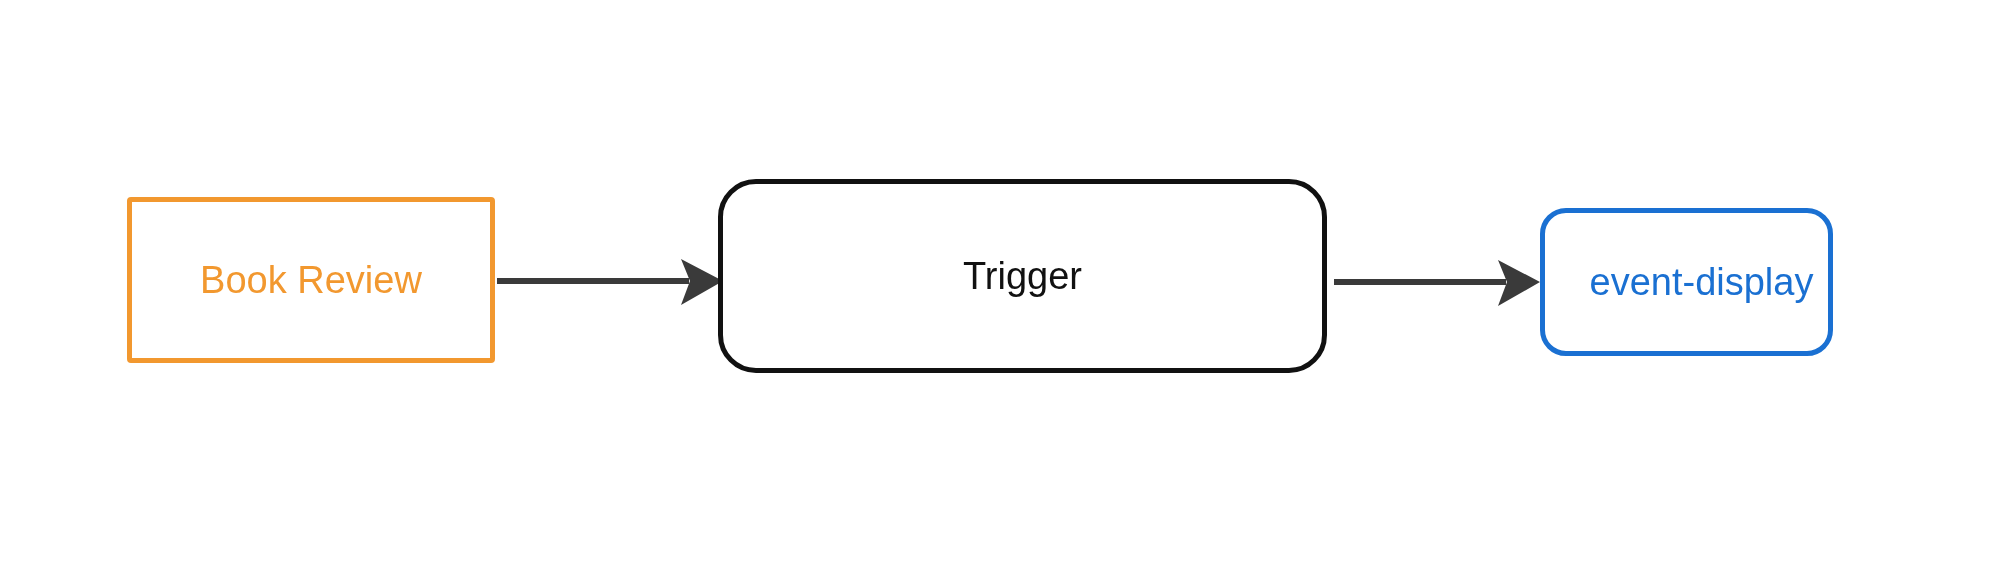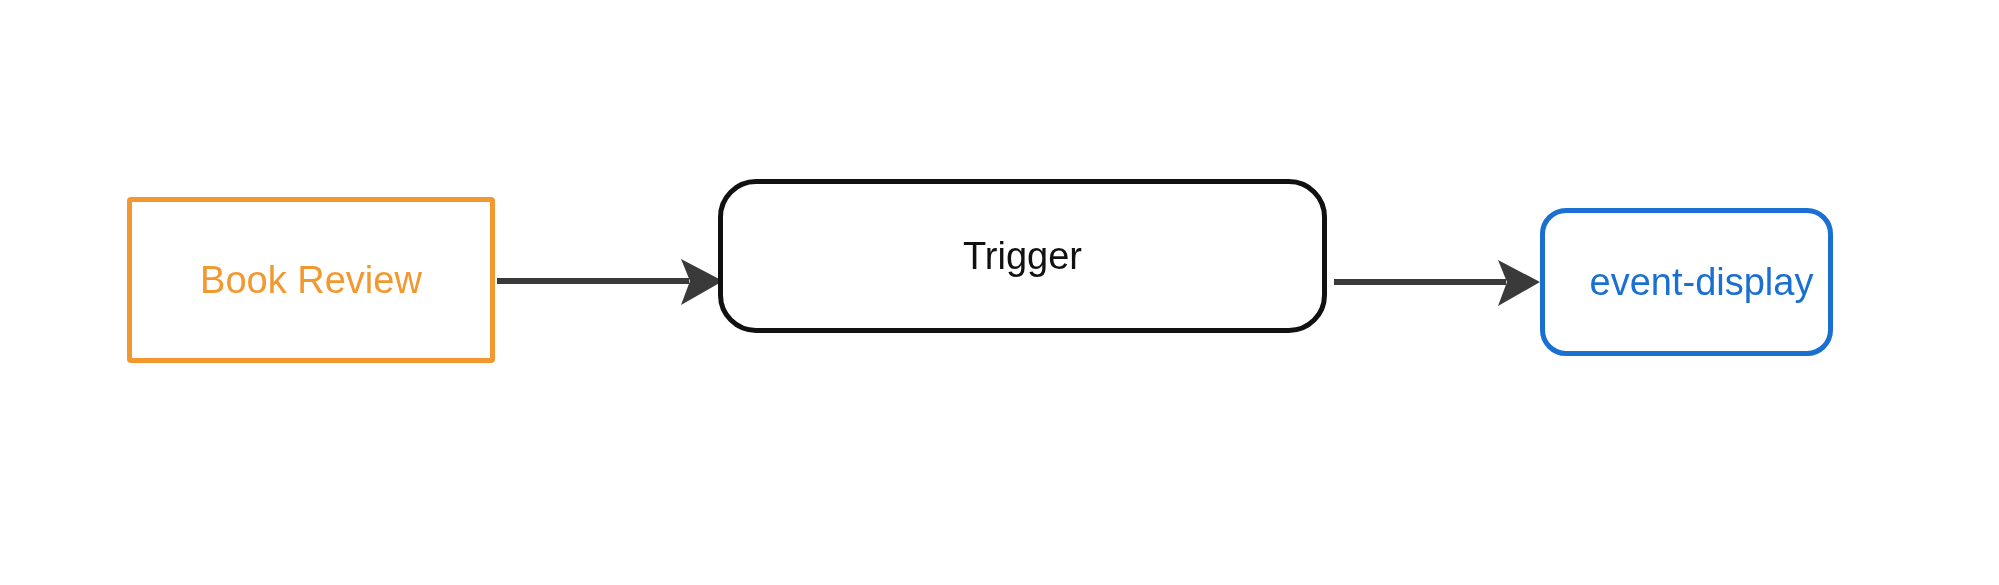--- a/index.html
+++ b/index.html
@@ -35,21 +35,21 @@
 
   .node-broker {
     left: 127px; top: 197px;
     width: 368px; height: 166px;
     border-radius: 4px;
     border-color: var(--c0, #f2982f);
     color: var(--c0, #f2982f);
   }
   .node-trigger {
     left: 718px; top: 179px;
-    width: 609px; height: 154px;
+    width: 609px; height: 194px;
     border-radius: 38px;
     border-color: var(--c1, #111111);
     color: var(--c1, #111111);
   }
   .node-display {
     left: 1540px; top: 208px;
     width: 293px; height: 148px;
     border-radius: 26px;
     border-color: var(--c2, #1a70d2);
     color: var(--c2, #1a70d2);

